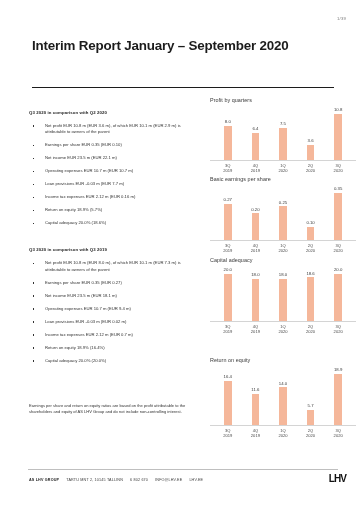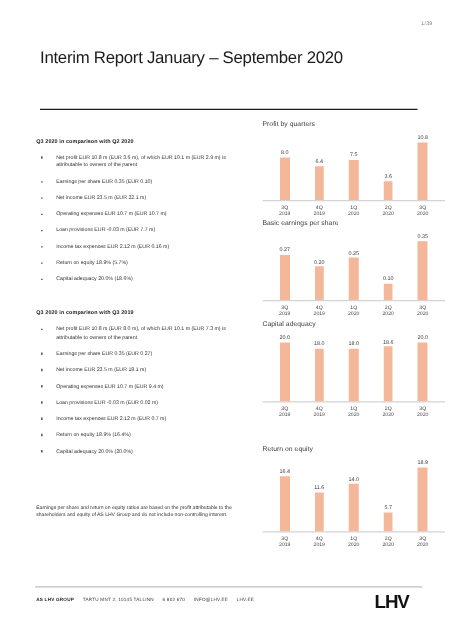--- a/index.html
+++ b/index.html
@@ -32,21 +32,21 @@
   }
   .title-block {
     position: absolute;
     top: 37px;
     left: 32px;
     right: 28px;
   }
   .title-line {
     font-size: 13.4px;
     line-height: 17px;
-    font-weight: 400;
+    font-weight: 700;
     color: #1c1c1c;
     letter-spacing: -0.2px;
     white-space: nowrap;
   }
   .rule {
     position: absolute;
     top: 87px;
     left: 32px;
     right: 28px;
     height: 1px;
@@ -182,23 +182,23 @@
     color: #1c1c1c;
   }
   .footer .brand {
     font-weight: bold;
   }
   .footer .meta {
     color: #3a3a3a;
   }
   .logo {
     position: absolute;
-    right: 35px;
+    right: 16px;
     top: 473px;
-    font-size: 15px;
+    font-size: 10px;
     font-weight: bold;
     letter-spacing: -0.9px;
     color: #111;
     font-family: "Liberation Sans", sans-serif;
   }
 </style>
 </head>
 <body>
 
 <div class="page">

